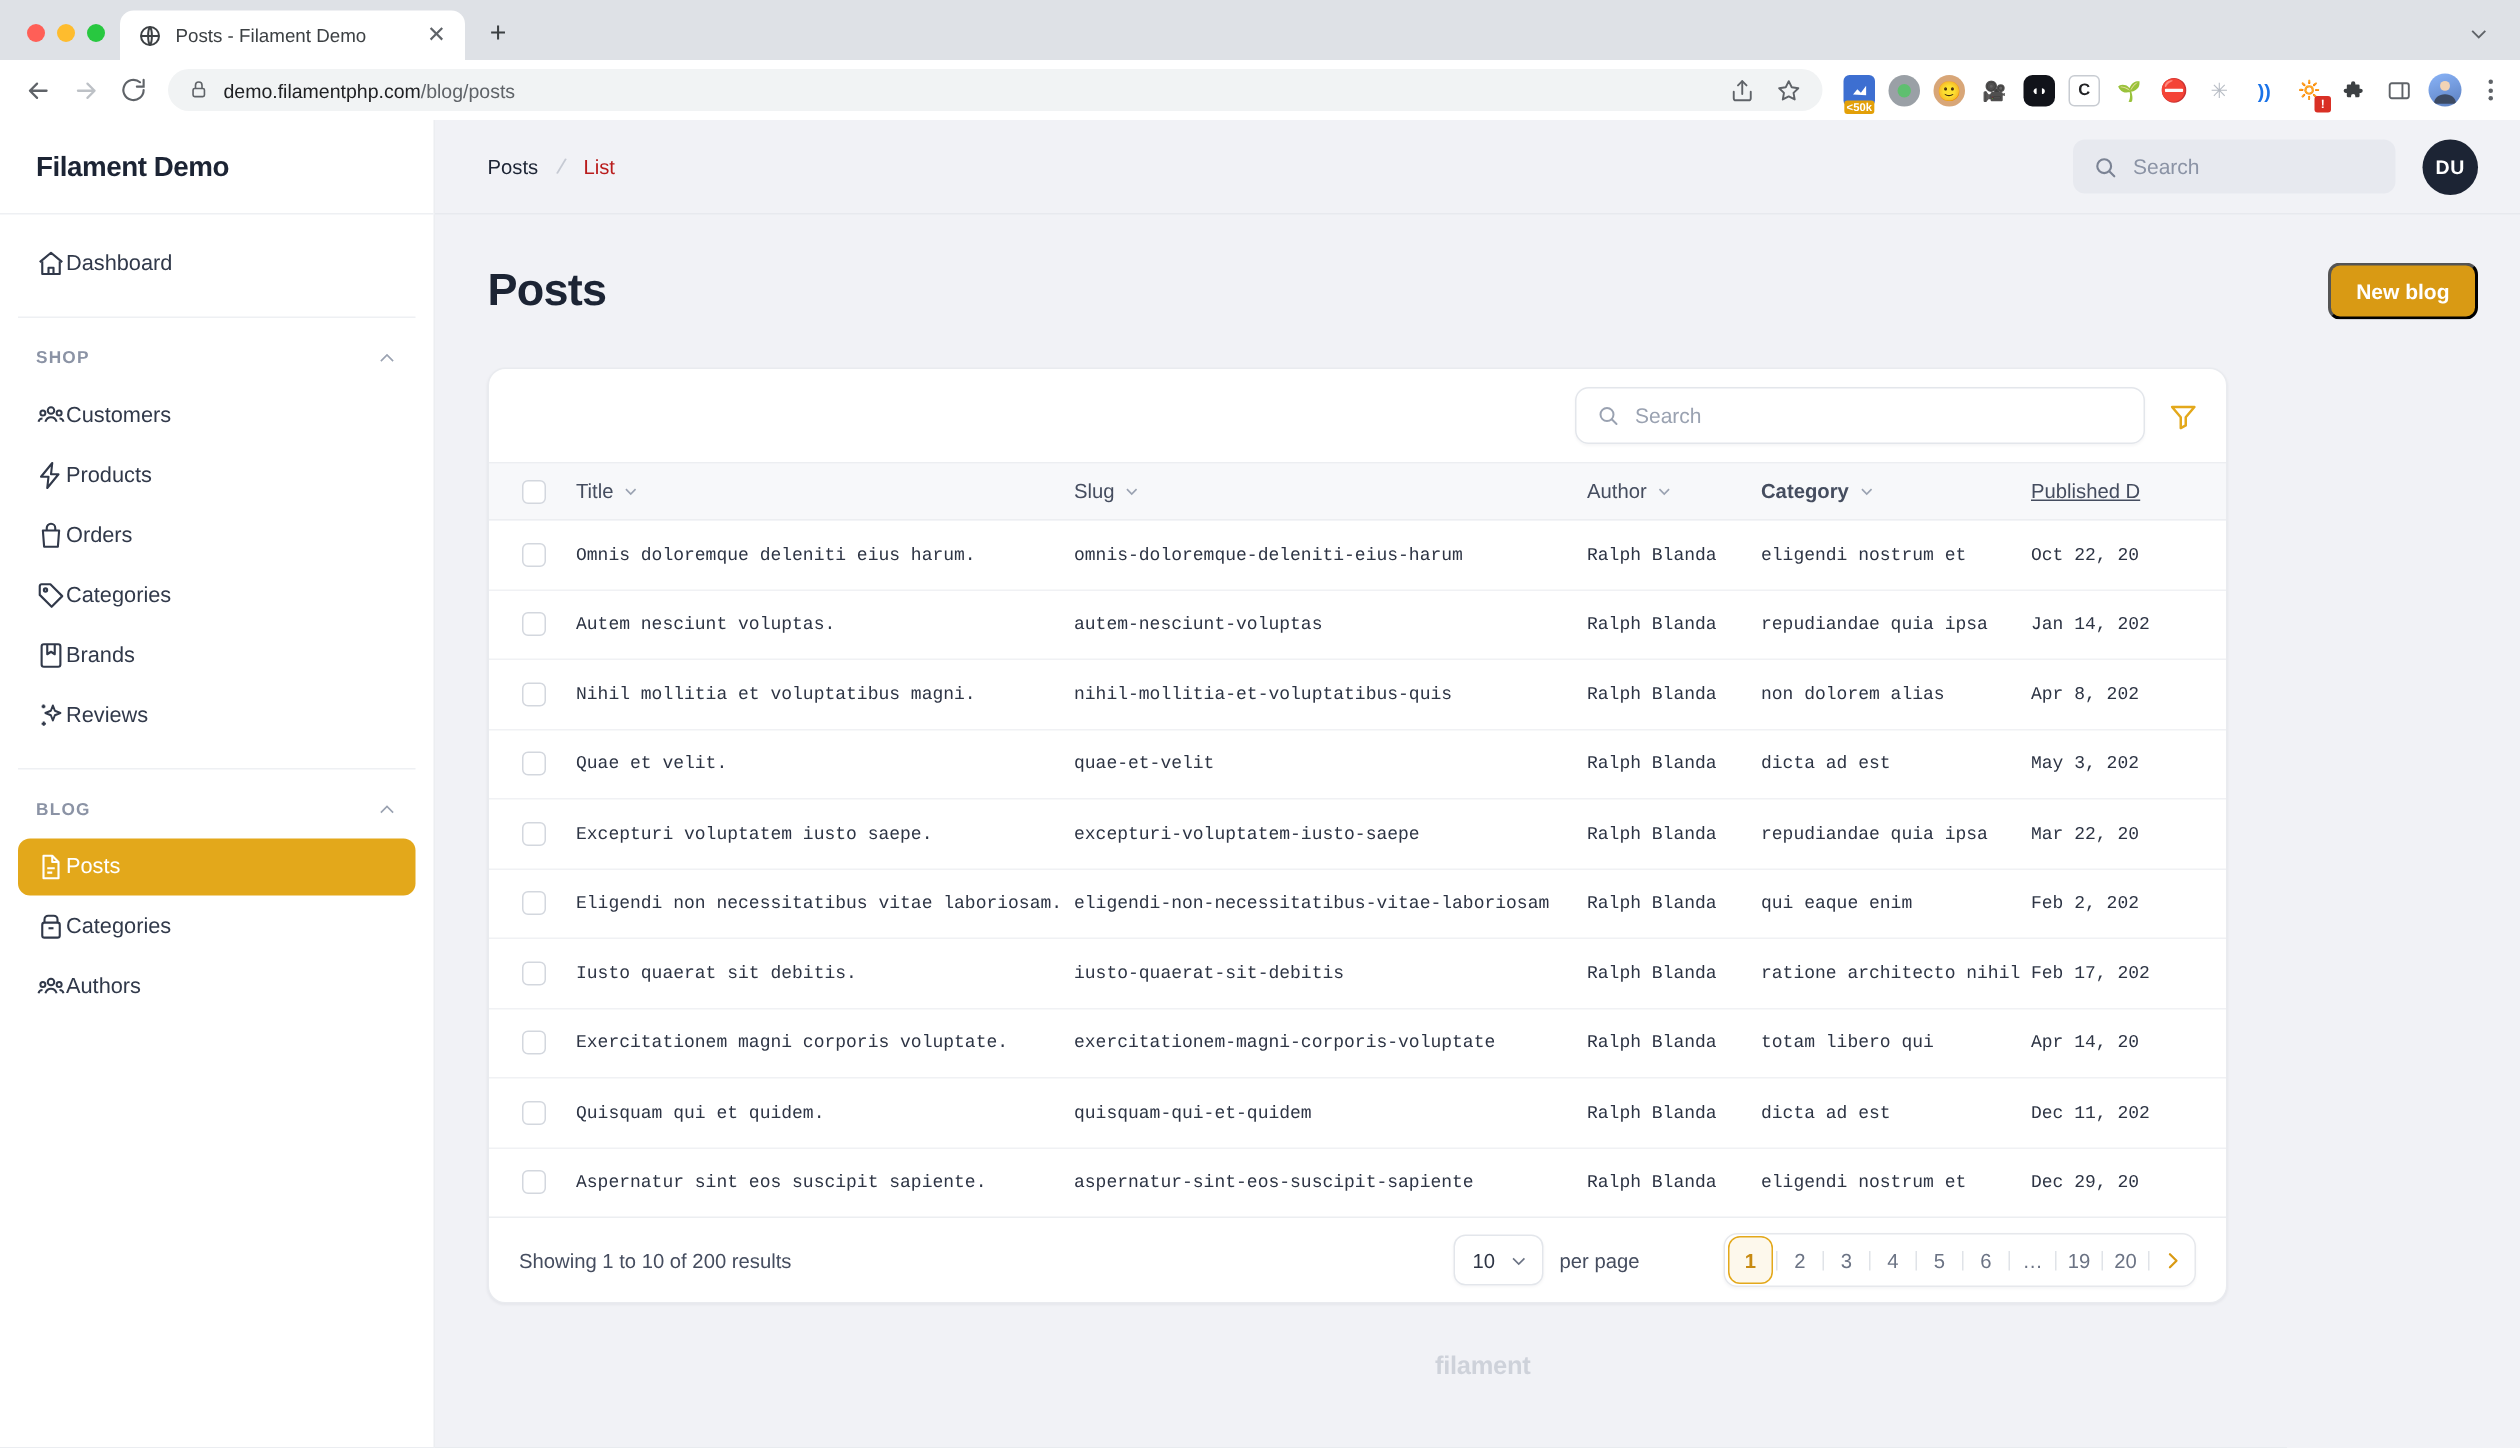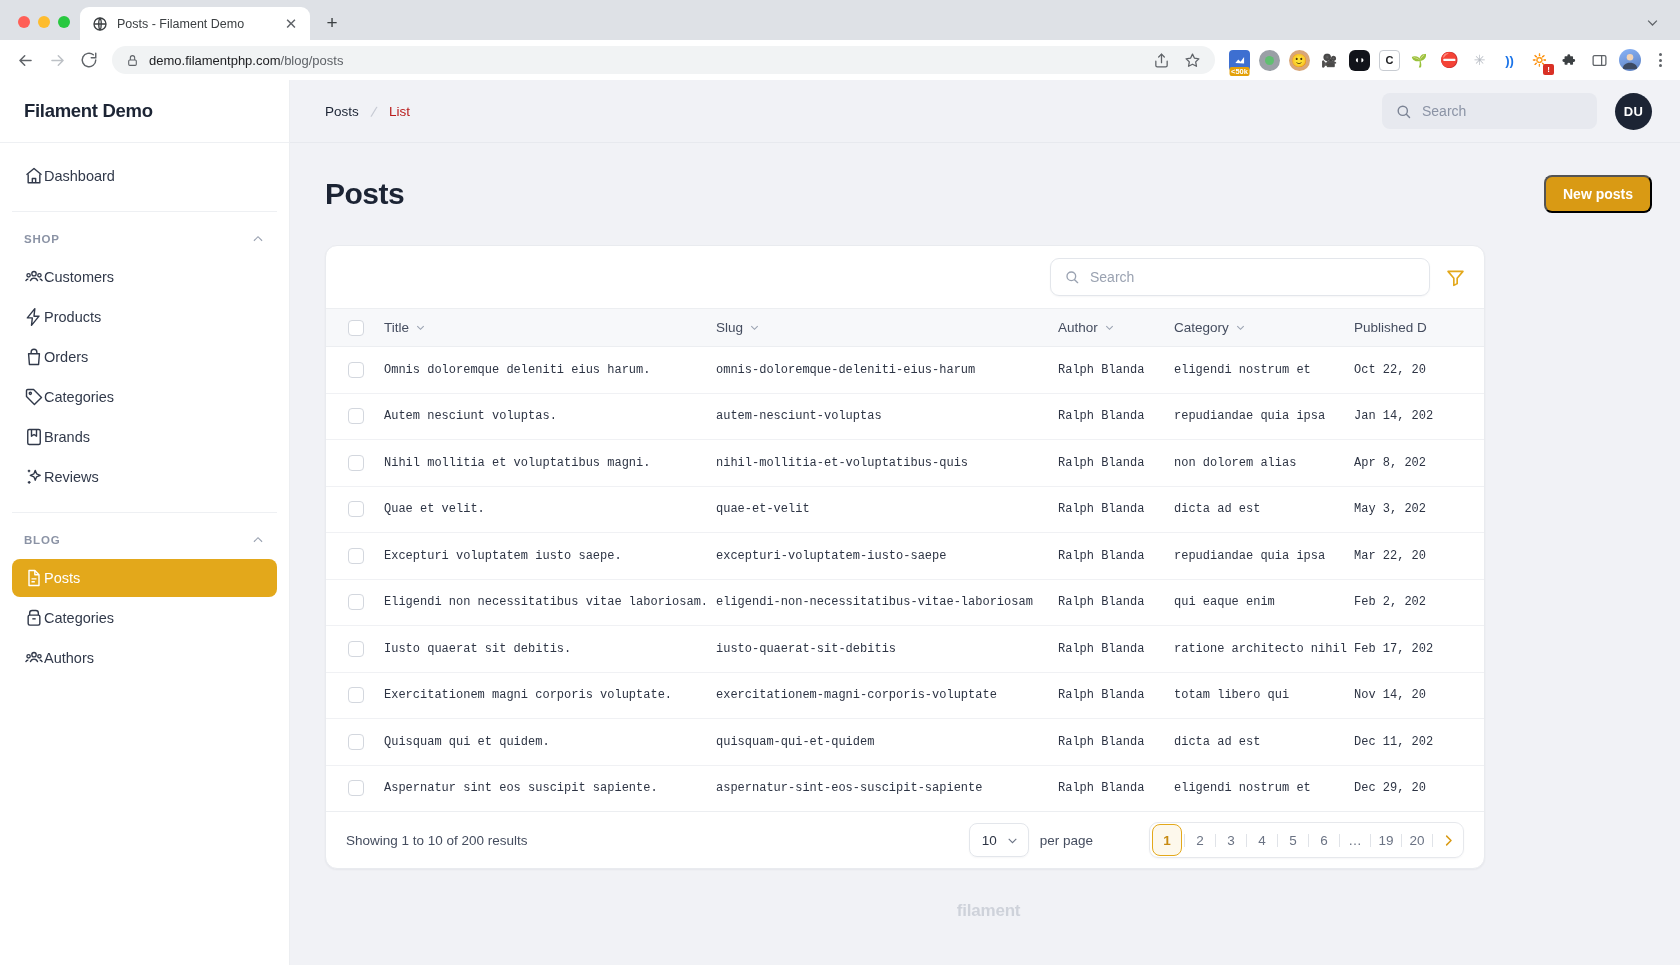--- a/index.html
+++ b/index.html
@@ -184,22 +184,22 @@
     background: #f7f8fa; height: 38px; text-align: left;
     font-size: 13.5px; font-weight: 500; color: #454d5f;
     border-top: 1px solid #eceef1; border-bottom: 1px solid #eceef1;
     padding: 0; white-space: nowrap;
   }
   th .thwrap { display: flex; align-items: center; gap: 6px; }
   .col-check { width: 58px; padding-left: 22px !important; }
   .col-title { width: 332px; }
   .col-slug  { width: 342px; }
   .col-author{ width: 116px; }
-  .col-cat   { width: 180px; }
-  .col-date  { width: 180px; }
+  .col-cat   { width: 180px; font-weight: bold; }
+  .col-date  { width: 180px; text-decoration: underline; }
   tbody td {
     height: 46.5px; font-size: 12px; color: #2d3444;
     border-bottom: 1px solid #f0f1f4; padding: 0; white-space: nowrap;
     overflow: hidden;
     font-family: Liberation Mono, monospace;
   }
   tbody tr:last-child td { border-bottom: 1px solid #eceef1; }
   .cb {
     width: 16px; height: 16px; border: 1px solid #d3d7de;
     border-radius: 4px; background: #fff; display:block;
@@ -515,21 +515,21 @@
             <span class="ph">Search</span>
           </div>
           <div class="user-av">DU</div>
         </div>
       </div>
 
       <div class="content">
 
         <div class="page-head">
           <h1 class="page-title">Posts</h1>
-          <button class="btn-primary">New posts</button>
+          <button class="btn-primary">New blog</button>
         </div>
 
         <div class="card">
 
           <div class="card-toolbar">
             <div class="tbl-search">
               <span style="display:flex;color:#9aa2b1;">
                 <svg viewBox="0 0 24 24" width="16" height="16" fill="none" stroke="currentColor" stroke-width="2" stroke-linecap="round">
                     <circle cx="11" cy="11" r="6.5"></circle>
                     <path d="M16 16l4.5 4.5"></path>
@@ -669,21 +669,21 @@
                 <td>Feb 17, 202</td>
               </tr>
               <tr>
                 <td class="col-check" style="padding-left:22px;">
                     <span class="cb"></span>
                   </td>
                 <td>Exercitationem magni corporis voluptate.</td>
                 <td>exercitationem-magni-corporis-voluptate</td>
                 <td>Ralph Blanda</td>
                 <td>totam libero qui</td>
-                <td>Nov 14, 20</td>
+                <td>Apr 14, 20</td>
               </tr>
               <tr>
                 <td class="col-check" style="padding-left:22px;">
                     <span class="cb"></span>
                   </td>
                 <td>Quisquam qui et quidem.</td>
                 <td>quisquam-qui-et-quidem</td>
                 <td>Ralph Blanda</td>
                 <td>dicta ad est</td>
                 <td>Dec 11, 202</td>

